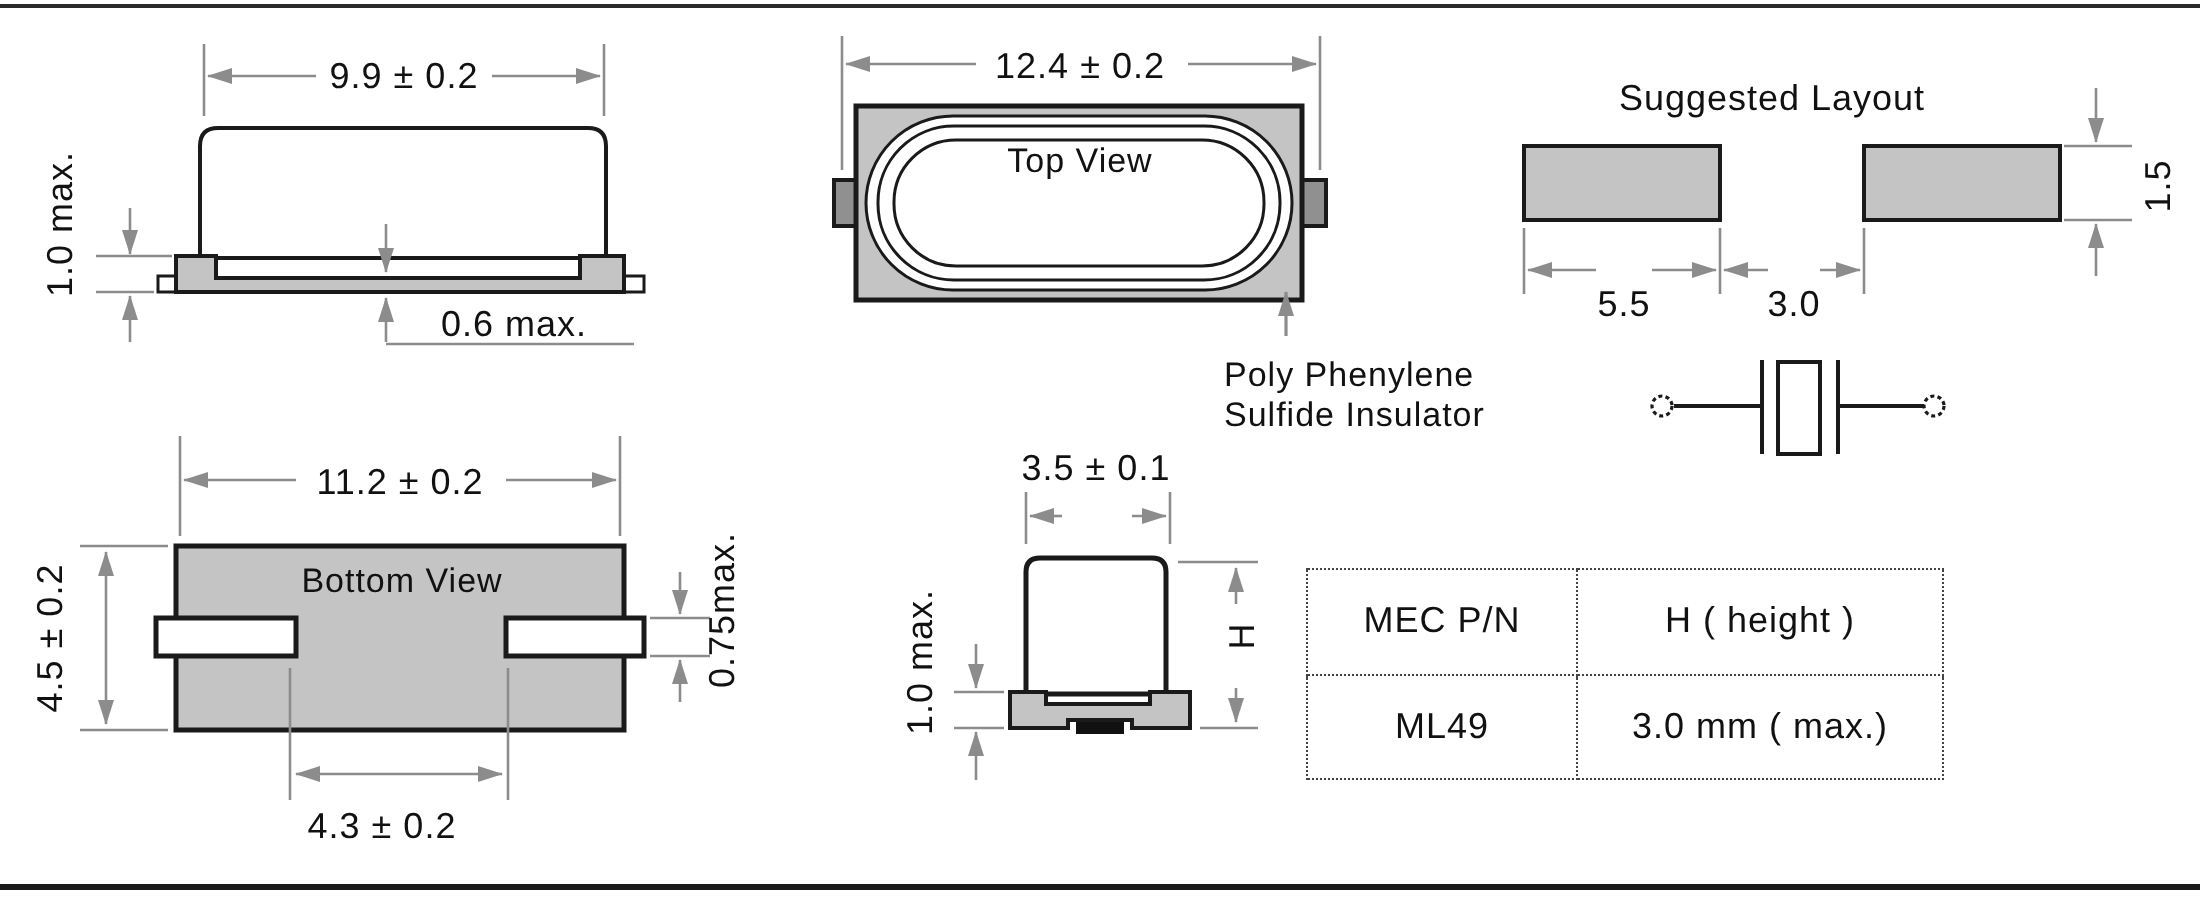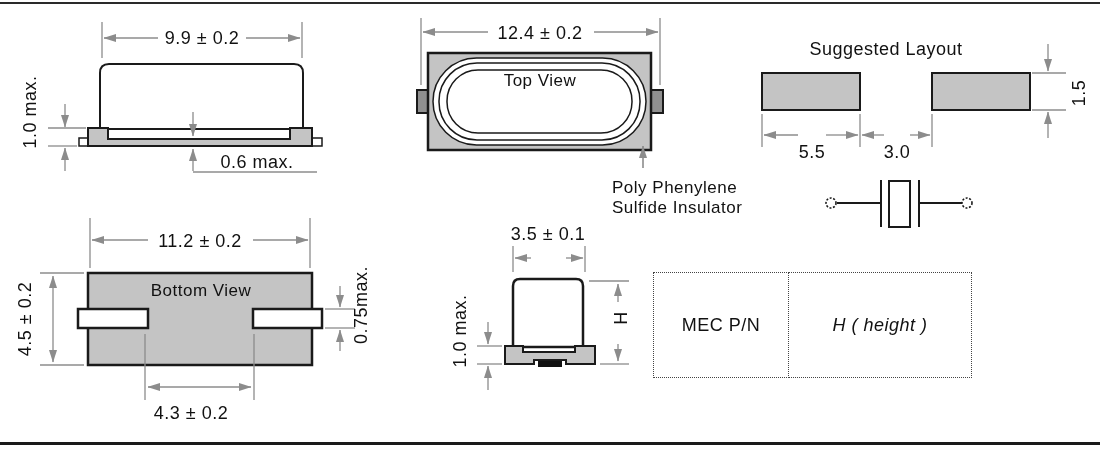--- a/index.html
+++ b/index.html
@@ -3,26 +3,26 @@
 <meta charset="utf-8">
 <style>
   html,body{margin:0;padding:0;background:#fff;}
   .page{position:relative;width:1100px;height:449px;background:#ffffff;overflow:hidden;
         font-family:"Liberation Sans",sans-serif;padding-left:28px;}
   .drawing{position:absolute;left:0;top:0;}
   .drawing text{fill:#111;font-family:"Liberation Sans",sans-serif;letter-spacing:0.5px;}
   .dimtext{font-size:18px;}
   .labeltext{font-size:17px;}
   .titletext{font-size:18px;letter-spacing:1.2px;}
-  .spec-table{position:absolute;left:653px;top:272px;width:316px;height:106px;
+  .spec-table{position:absolute;left:653px;top:284px;width:316px;height:106px;
               border-collapse:collapse;table-layout:fixed;}
   .spec-table td{border:1px dotted #444;text-align:center;vertical-align:middle;
                  font-size:18px;color:#111;letter-spacing:0.5px;padding:0;}
   .col-pn{width:134px;}
-  .col-h{width:182px;font-style:italic;}
+  .col-h{width:182px;}
 </style>
 </head>
 <body>
 
 <div class="page">
 
 <svg class="drawing" width="1100" height="449" viewBox="0 0 1100 449">
   <defs>
     <marker id="arr" viewBox="0 0 13 9" refX="12.5" refY="4.5" markerWidth="13" markerHeight="9" markerUnits="userSpaceOnUse" orient="auto-start-reverse">
       <path d="M0.5,0.5 L13,4.5 L0.5,8.5 Z" fill="#8c8c8c"></path>
@@ -165,16 +165,20 @@
     <circle cx="967" cy="203" r="5" fill="#ffffff" stroke="#1a1a1a" stroke-width="1.6" stroke-dasharray="2 1.6"></circle>
   </g>
 </svg>
 
 <table class="spec-table">
   <tbody>
     <tr>
       <td class="col-pn">MEC P/N</td>
       <td class="col-h">H ( height )</td>
     </tr>
+    <tr>
+      <td>ML49</td>
+      <td>3.0 mm ( max.)</td>
+    </tr>
   </tbody>
 </table>
 
 </div>
 
 </body></html>

